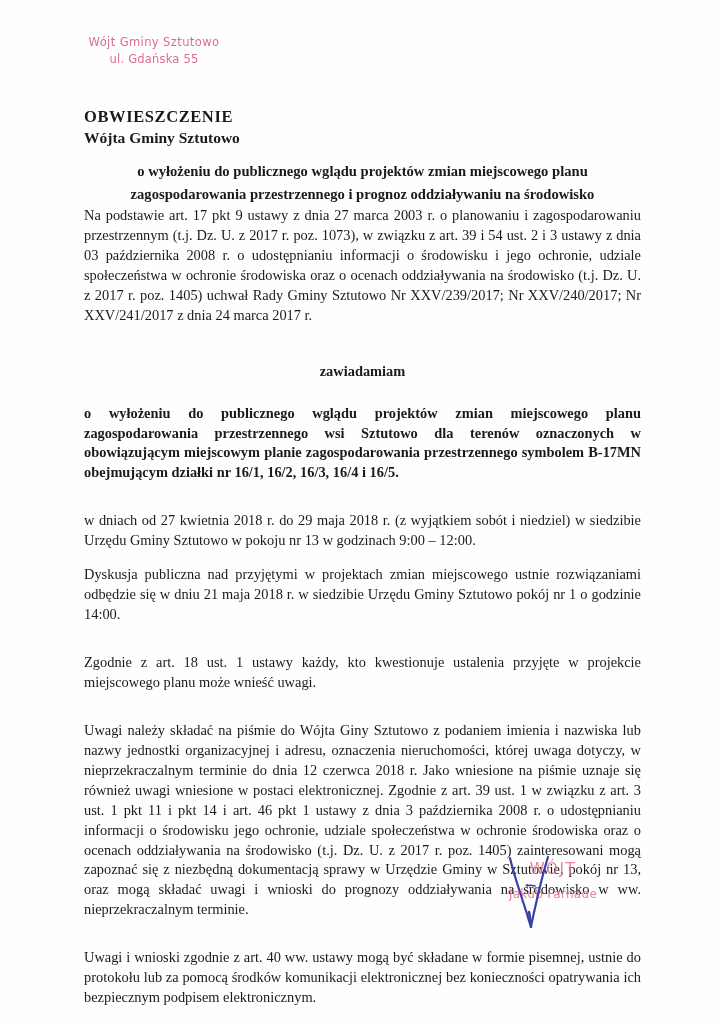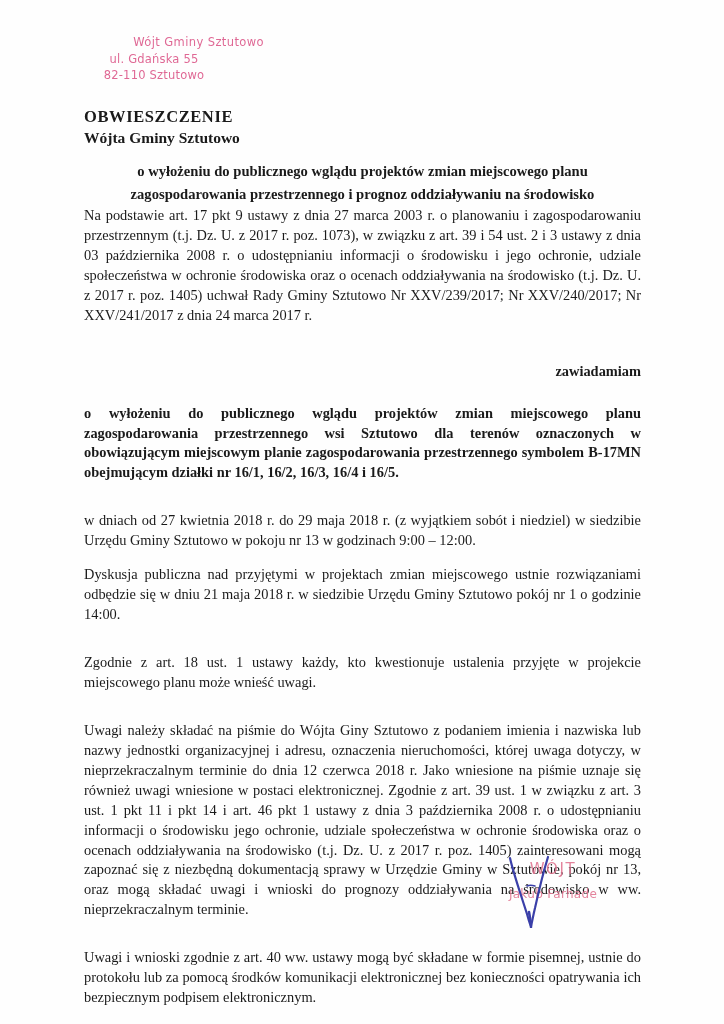--- a/index.html
+++ b/index.html
@@ -29,21 +29,21 @@
     top: 34px;
     width: 220px;
     text-align: center;
     color: #dd5c8c;
     font-family: "DejaVu Sans", "Liberation Sans", sans-serif;
     font-size: 11.5px;
     line-height: 1.45;
     letter-spacing: 0.2px;
     opacity: 0.92;
   }
-  .office-stamp .l1 { letter-spacing: 0.4px; text-align: right; }
+  .office-stamp .l1 { letter-spacing: 0.4px; }
 
   
   .doc-title {
     position: absolute;
     left: 84px;
     top: 106px;
     width: 557px;
   }
   .doc-title .main {
     font-size: 16.5px;
@@ -76,21 +76,21 @@
     width: 557px;
   }
   p.para {
     margin: 0 0 14px 0;
     font-size: 14.4px;
     line-height: 1.385;
     text-align: justify;
     text-justify: inter-word;
   }
   p.para.center {
-    text-align: right;
+    text-align: center;
     font-weight: bold;
     margin: 0;
   }
   p.para.bold { font-weight: bold; }
   b, strong { font-weight: normal; }
   .sp-mid { height: 14px; }
   .sp-large { height: 22px; }
 
   
   .sig-wrap {
@@ -129,21 +129,20 @@
   }
 </style>
 </head>
 <body>
 
 <div class="page">
 
   <div class="office-stamp">
     <div class="l1">Wójt Gminy Sztutowo</div>
     <div>ul. Gdańska 55</div>
-    <div>82-110 Sztutowo</div>
   </div>
 
   <div class="doc-title">
     <div class="main">OBWIESZCZENIE</div>
     <div class="sub">Wójta Gminy Sztutowo</div>
   </div>
 
   <div class="doc-subject">
     <div>o wyłożeniu do publicznego wglądu projektów zmian miejscowego planu</div>
     <div>zagospodarowania przestrzennego i prognoz oddziaływaniu na środowisko</div>

